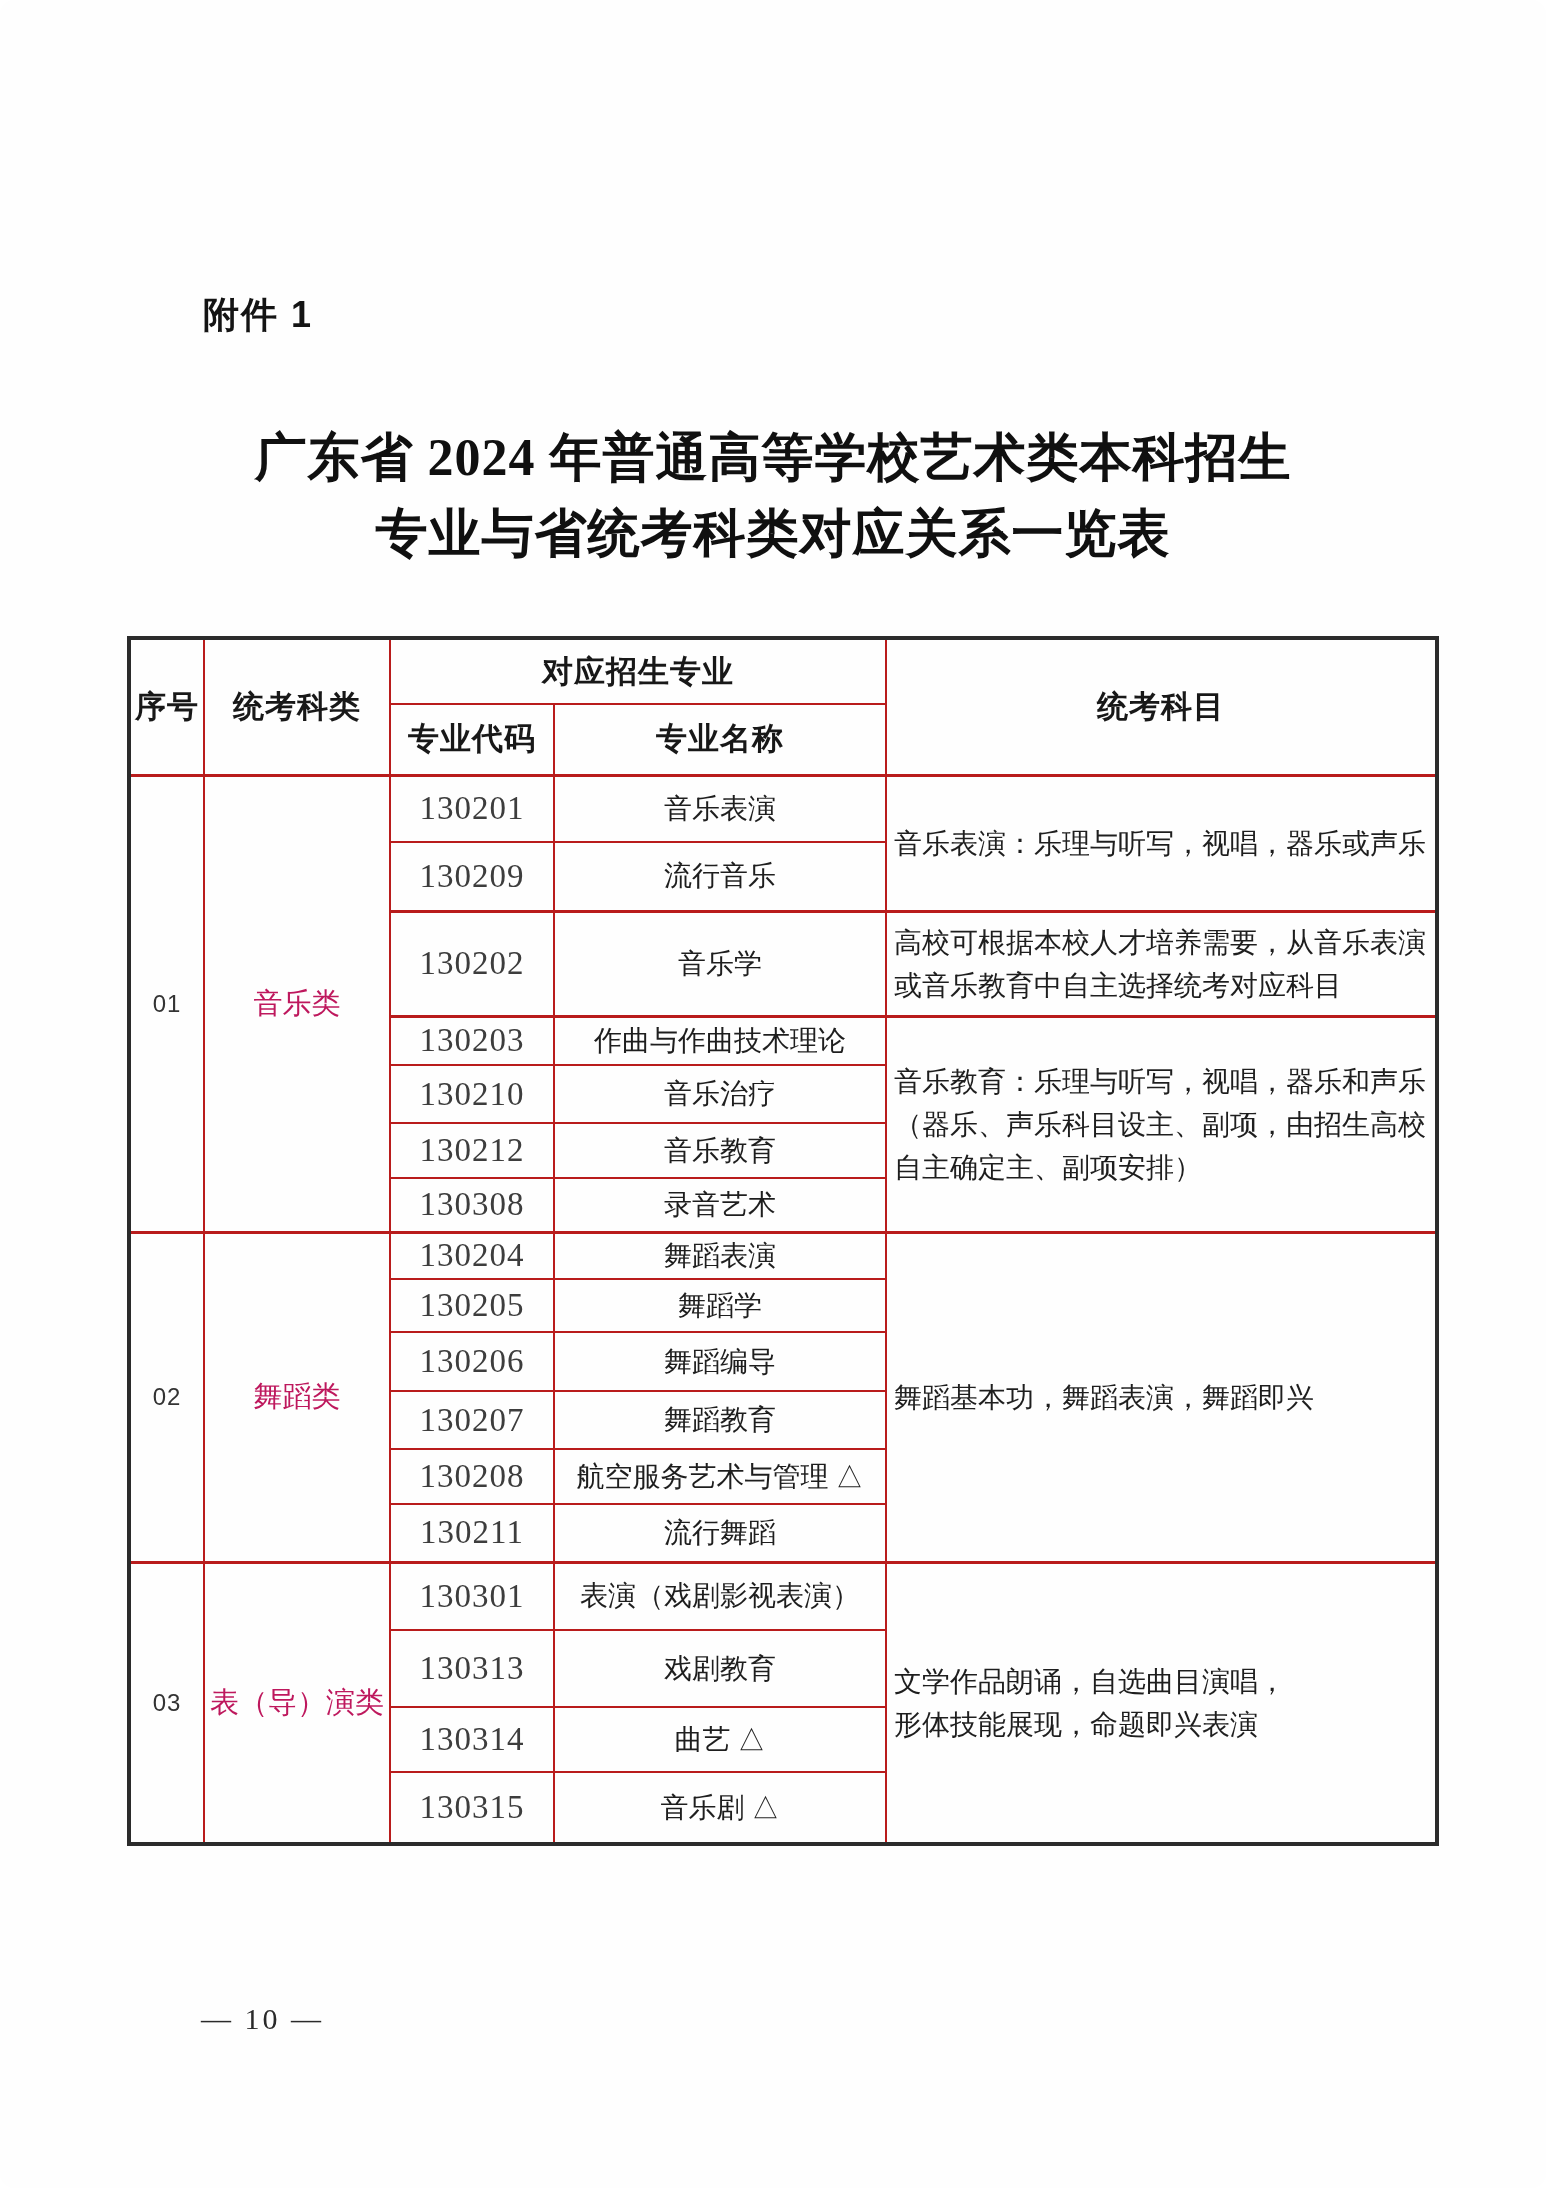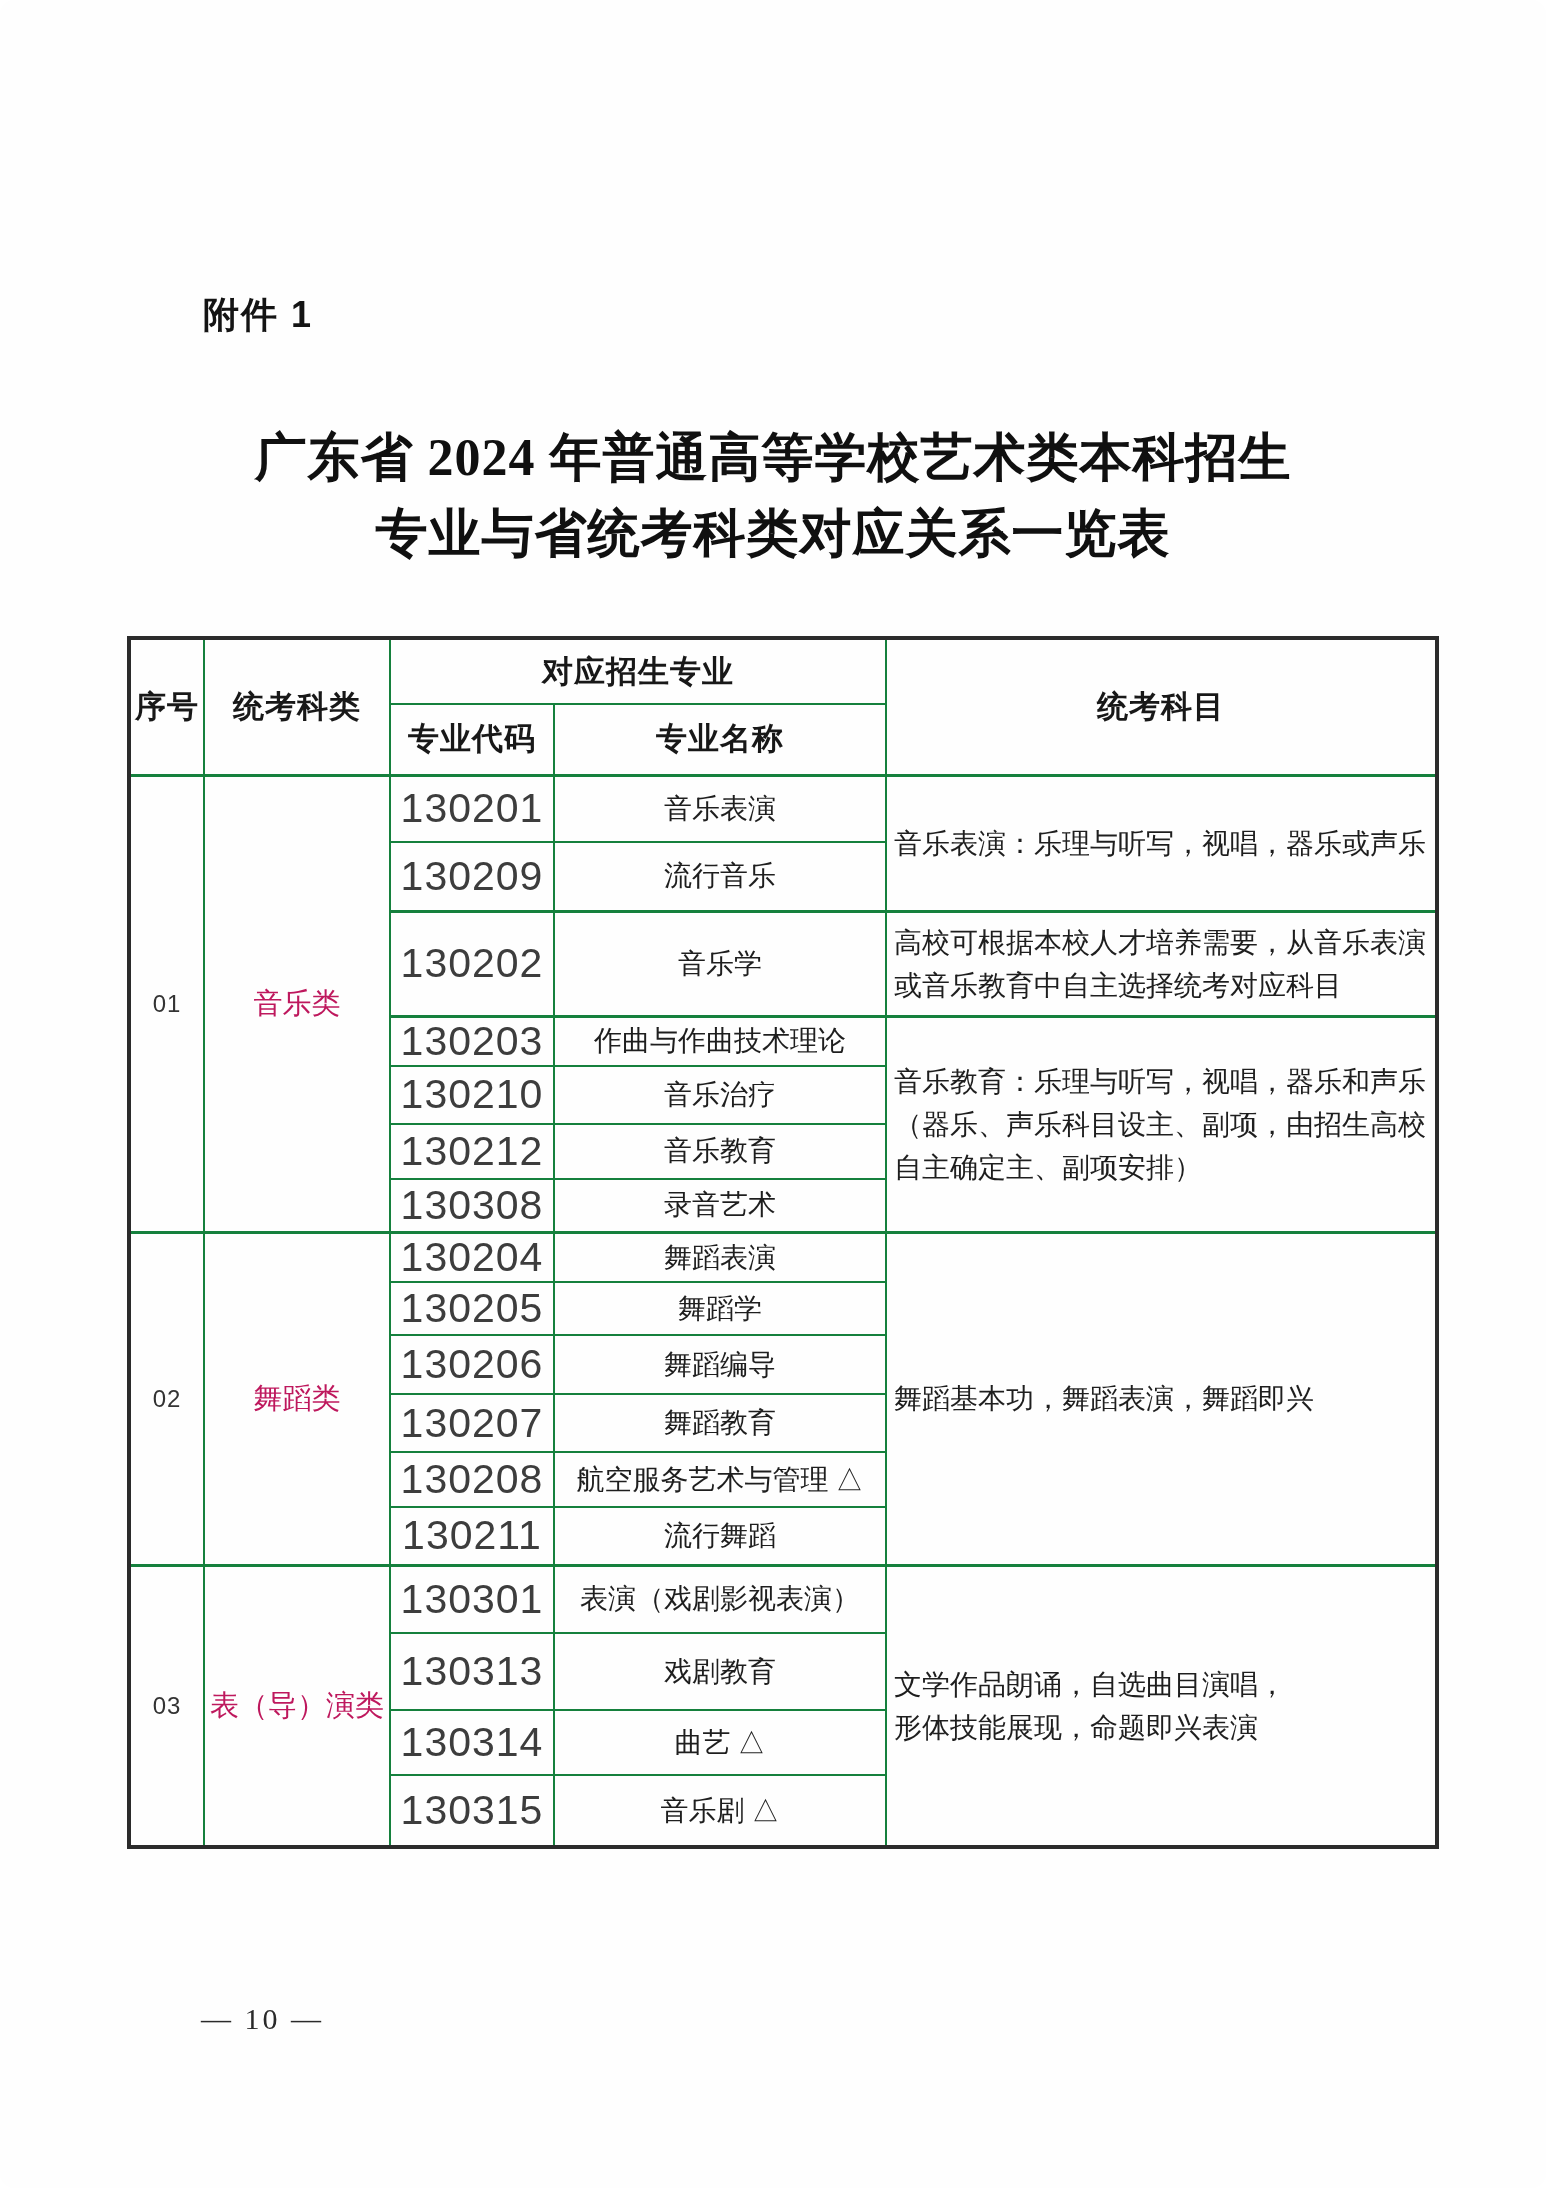--- a/index.html
+++ b/index.html
@@ -27,42 +27,42 @@
     white-space:pre-line;
   }
   .doc-table {
     position:absolute; left:127px; top:636px;
     border-collapse:collapse; table-layout:fixed;
     width:1308px;
     background:transparent;
     border:4px solid #2b2b2b;
   }
   .doc-table th, .doc-table td {
-    border:2px solid #15803d;
+    border:2px solid #b91c1c;
     padding:0; margin:0;
     vertical-align:middle;
     text-align:center;
     overflow:hidden;
   }
   .doc-table th {
     font-family:"Liberation Sans", sans-serif;
     font-weight:bold; font-size:31px; color:#181818;
     letter-spacing:1px;
   }
   td.serial {
     font-family:"Liberation Sans", sans-serif;
     font-size:24px; color:#333333; letter-spacing:1px;
   }
   td.cat {
     font-family:"Liberation Serif", serif;
     font-size:29px; color:#be185d;
   }
   td.code {
-    font-family:Liberation Sans, sans-serif;
-    font-size:41px; color:#3d3d3d; letter-spacing:1px;margin-top:18px;
+    font-family:Liberation Serif, serif;
+    font-size:33px; color:#3d3d3d; letter-spacing:1px;margin-top:18px;
   }
   td.name {
     font-family:"Liberation Serif", serif;
     font-size:28px; color:#1e1e1e; padding:0 2px;text-align:center;
   }
   td.subj {
     font-family:"Liberation Serif", serif;
     font-size:28px; color:#1e1e1e;
     text-align:left; padding-left:7px; padding-right:2px;
     line-height:43px;

